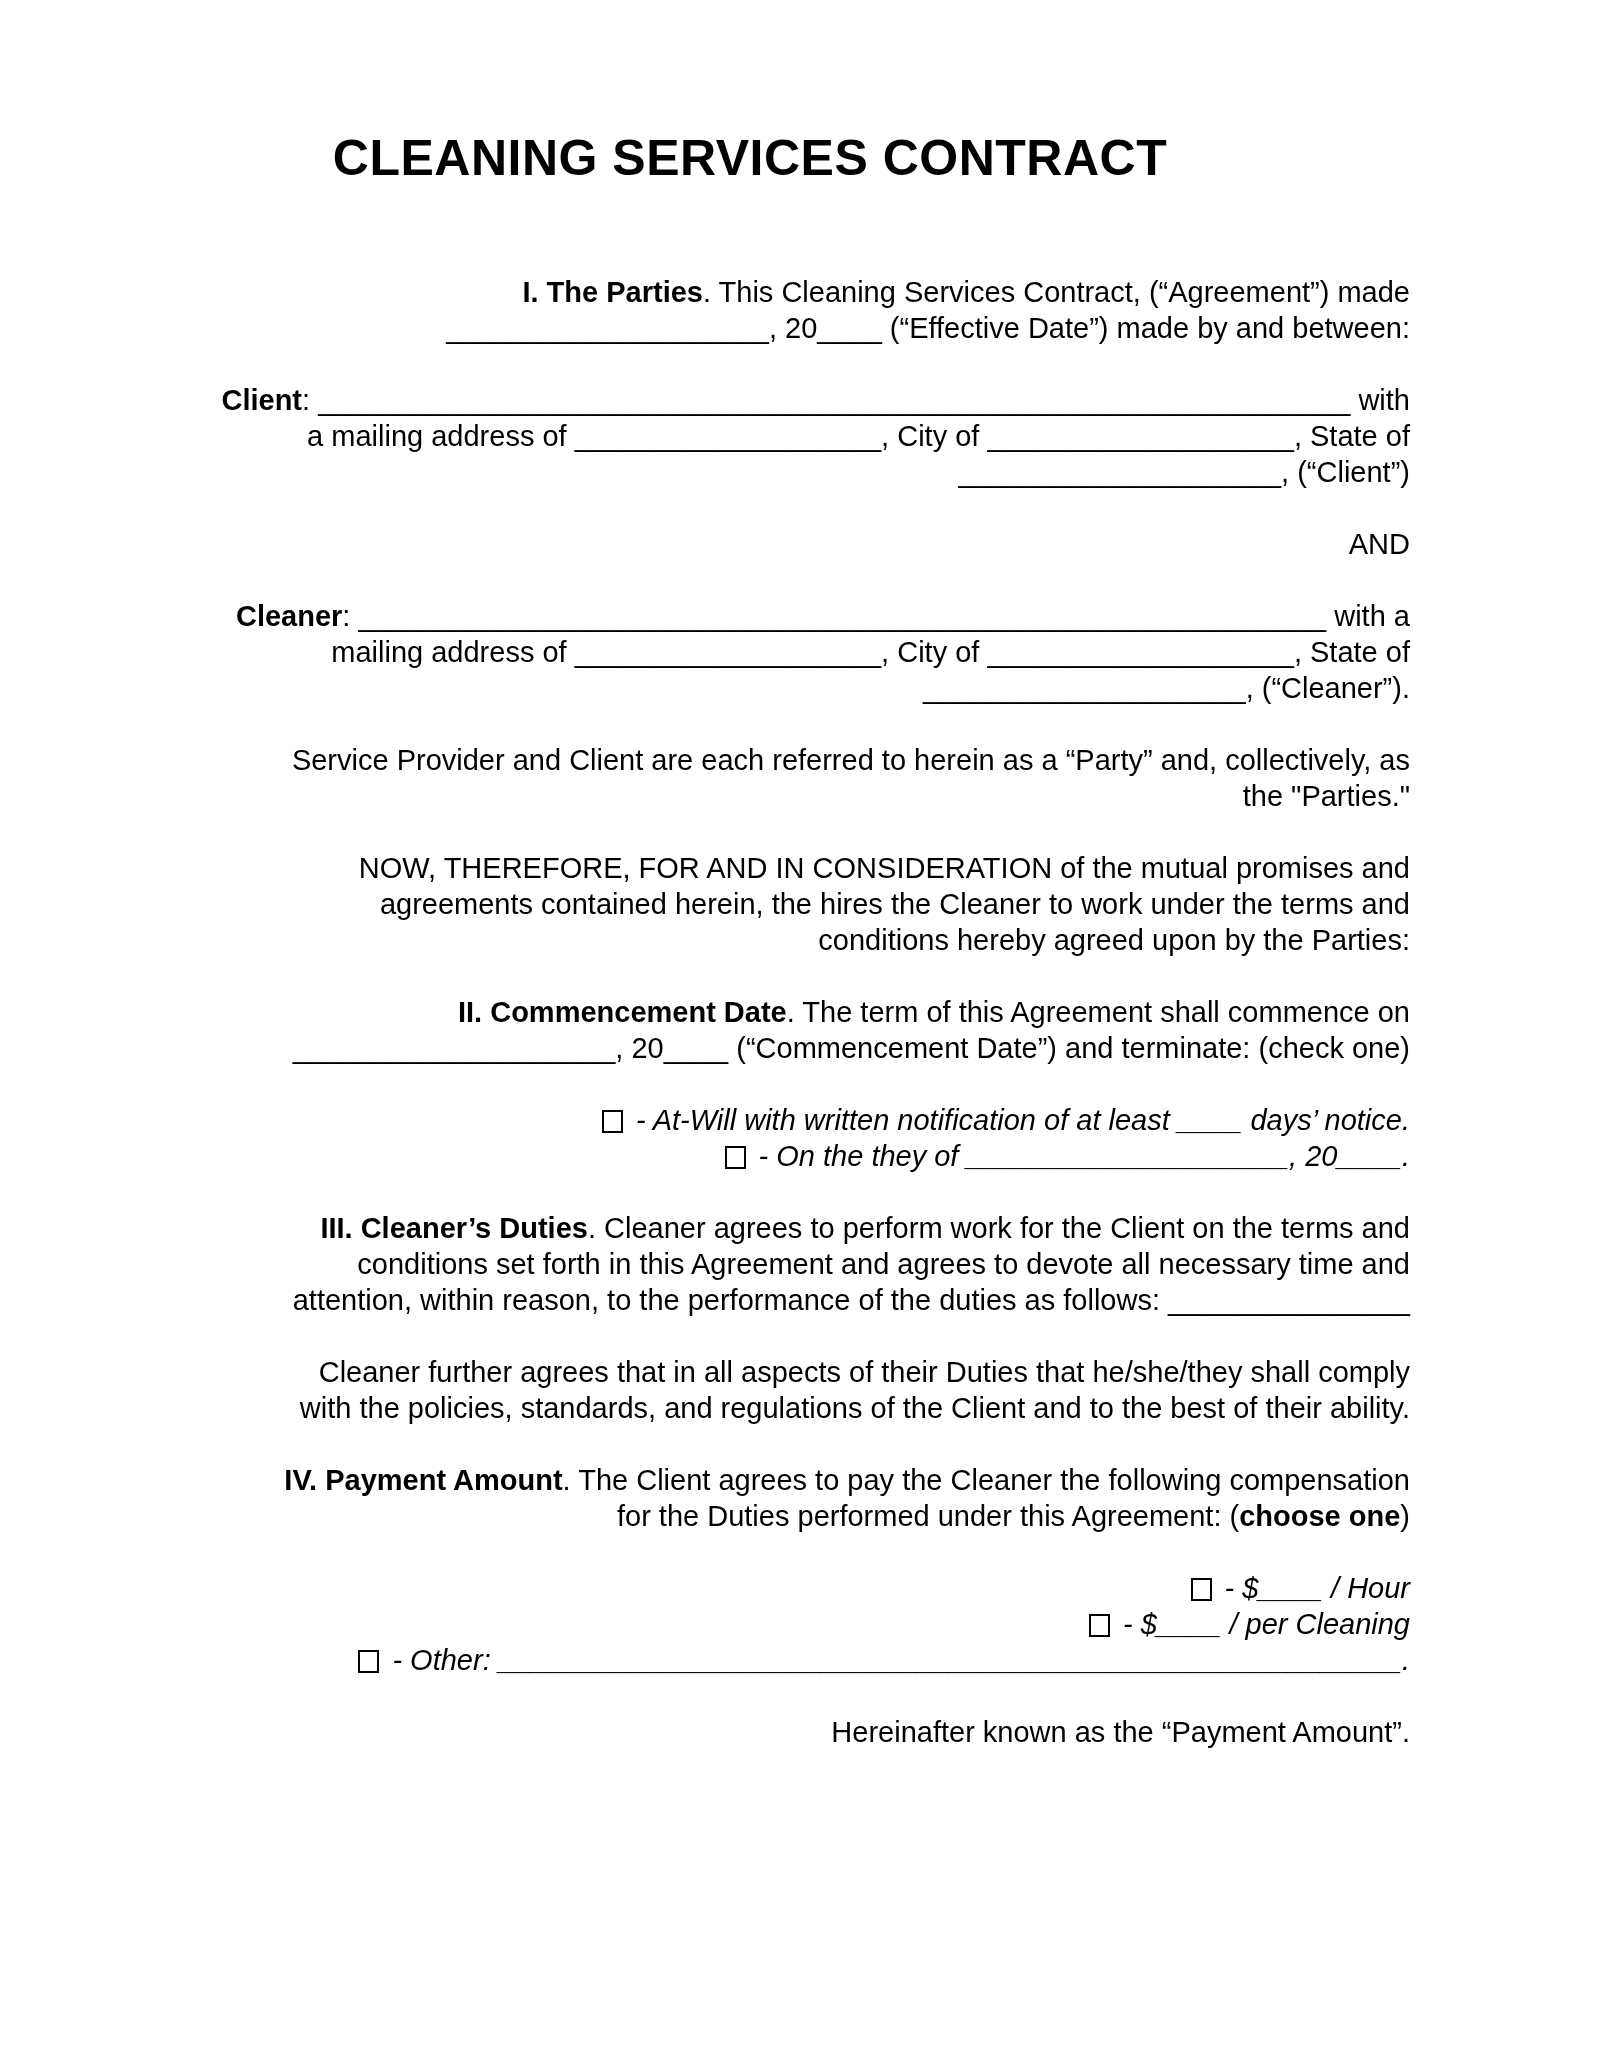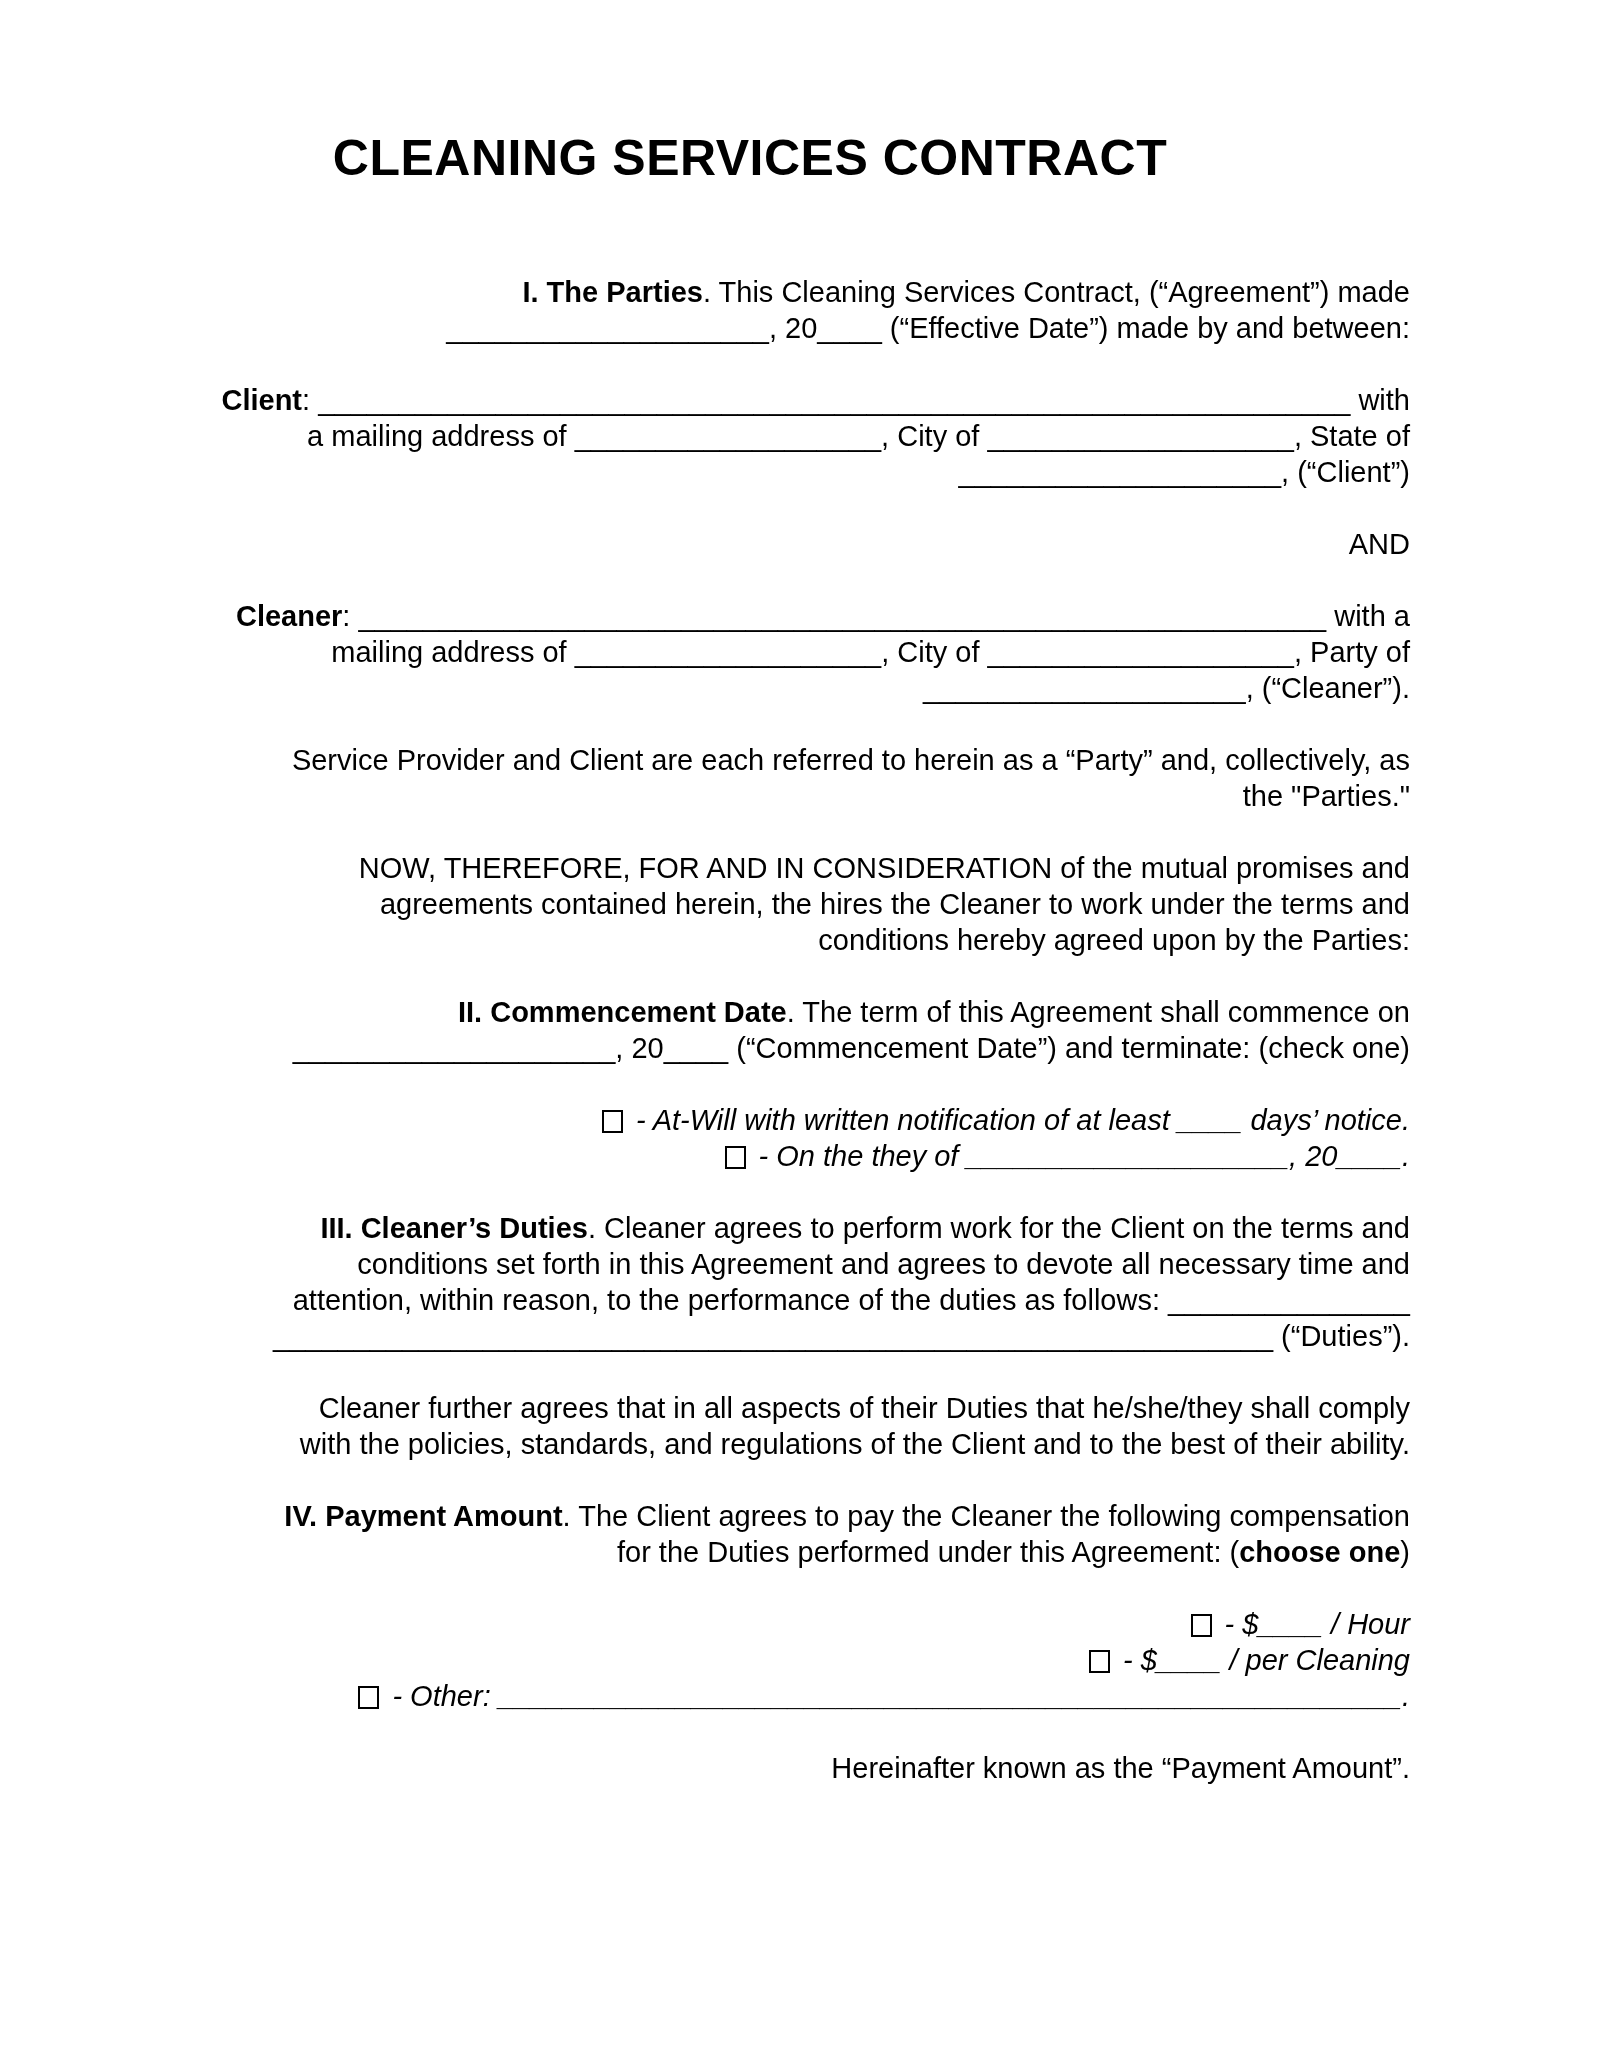--- a/index.html
+++ b/index.html
@@ -53,21 +53,21 @@
     <div class="line"><span>a mailing address of ___________________, City of ___________________, State of</span></div>
     <div class="line"><span>____________________, (“Client”)</span></div>
   </div>
 
   <div class="para">
     <div class="line"><span>AND</span></div>
   </div>
 
   <div class="para">
     <div class="line"><span class="b">Cleaner</span><span>: ____________________________________________________________ with a</span></div>
-    <div class="line"><span>mailing address of ___________________, City of ___________________, Party of</span></div>
+    <div class="line"><span>mailing address of ___________________, City of ___________________, State of</span></div>
     <div class="line"><span>____________________, (“Cleaner”).</span></div>
   </div>
 
   <div class="para">
     <div class="line"><span>Service Provider and Client are each referred to herein as a “Party” and, collectively, as</span></div>
     <div class="line"><span>the "Parties."</span></div>
   </div>
 
   <div class="para">
     <div class="line"><span>NOW, THEREFORE, FOR AND IN CONSIDERATION of the mutual promises and</span></div>
@@ -82,21 +82,20 @@
 
   <div class="para">
     <div class="line opt"><span class="cb"></span><span>- At-Will with written notification of at least ____ days’ notice.</span></div>
     <div class="line opt"><span class="cb"></span><span>- On the they of ____________________, 20____.</span></div>
   </div>
 
   <div class="para">
     <div class="line"><span class="b">III. Cleaner’s Duties</span><span>. Cleaner agrees to perform work for the Client on the terms and</span></div>
     <div class="line"><span>conditions set forth in this Agreement and agrees to devote all necessary time and</span></div>
     <div class="line"><span>attention, within reason, to the performance of the duties as follows: _______________</span></div>
-    <div class="line"><span>______________________________________________________________ (“Duties”).</span></div>
   </div>
 
   <div class="para">
     <div class="line"><span>Cleaner further agrees that in all aspects of their Duties that he/she/they shall comply</span></div>
     <div class="line"><span>with the policies, standards, and regulations of the Client and to the best of their ability.</span></div>
   </div>
 
   <div class="para">
     <div class="line"><span class="b">IV. Payment Amount</span><span>. The Client agrees to pay the Cleaner the following compensation</span></div>
     <div class="line"><span>for the Duties performed under this Agreement: (</span><span class="b">choose one</span><span>)</span></div>

